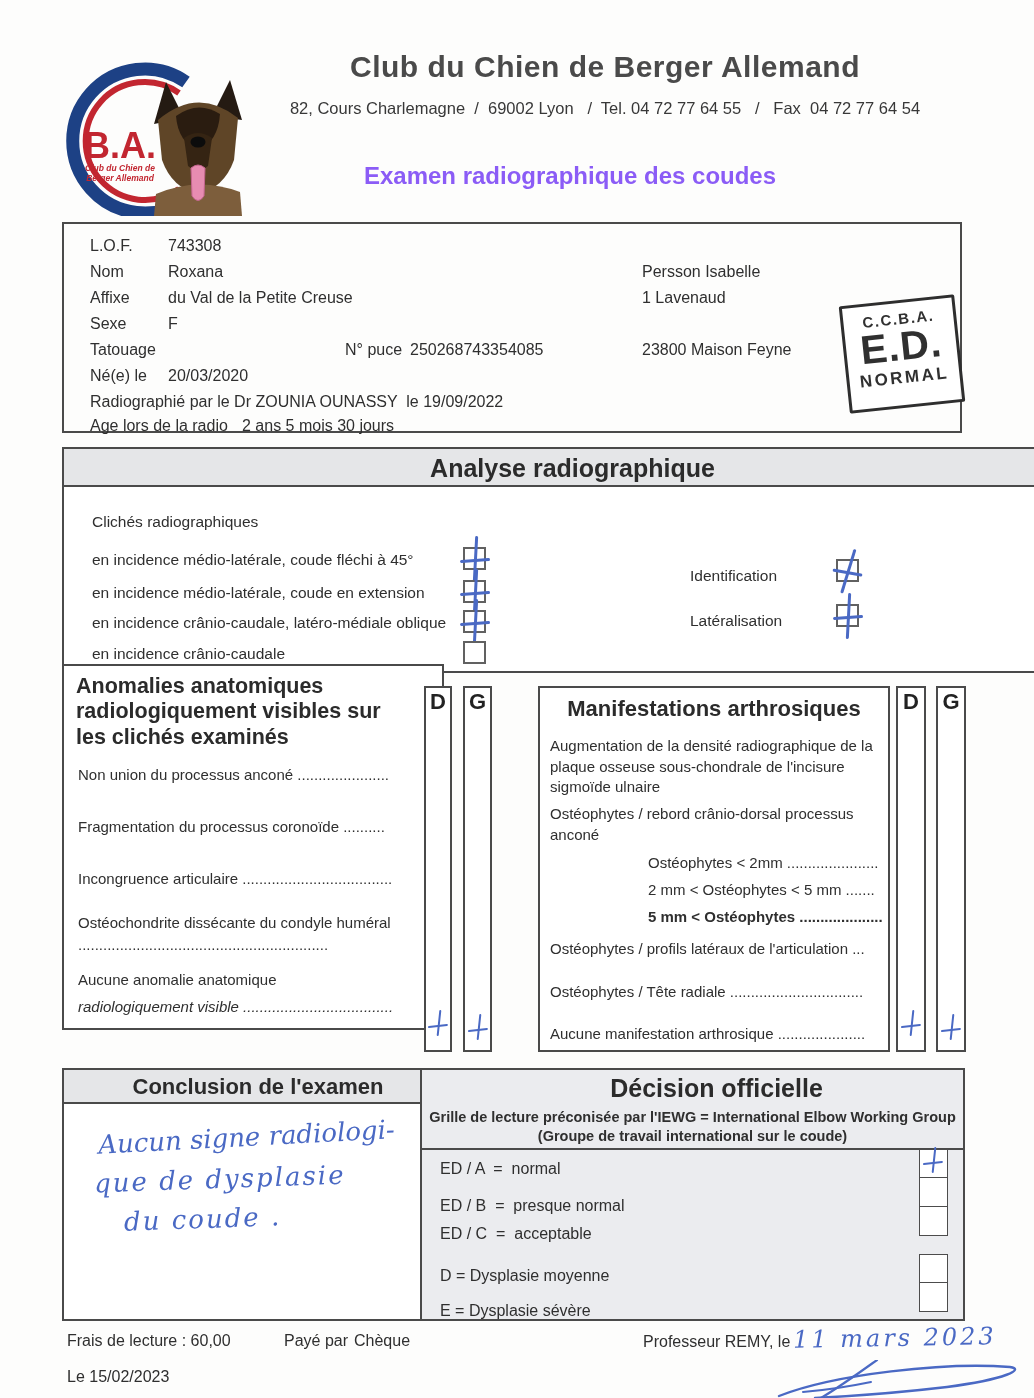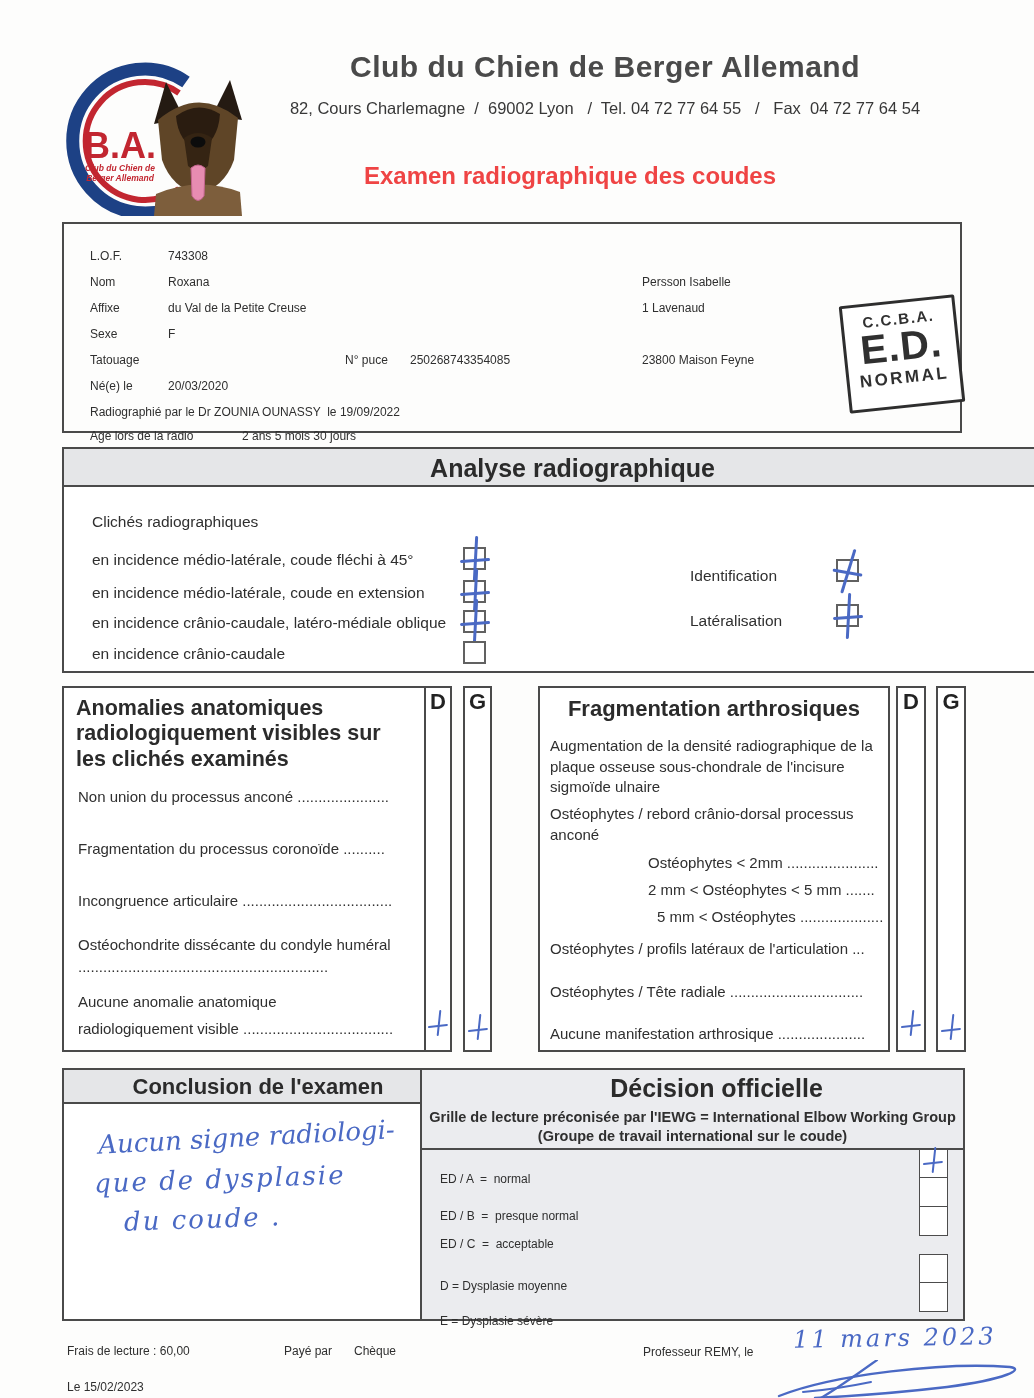--- a/index.html
+++ b/index.html
@@ -10,27 +10,27 @@
     font-family:"Liberation Sans", sans-serif; color:#2f2f2f;
   }
   .abs { position:absolute; }
   .nowrap { white-space:nowrap; }
   .pre { white-space:pre; }
   .center { text-align:center; }
 
   
   .club-name { font-size:30px; font-weight:bold; color:#4a4a4a; letter-spacing:.5px; }
   .address   { font-size:16.5px; color:#383838; }
-  .form-title{ font-size:24px; font-weight:bold; color:#ef4444; }
+  .form-title{ font-size:24px; font-weight:bold; color:#8b5cf6; }
 
   
   .frame  { border:2px solid #4a4a4a; background:#fff; }
   .bar    { background:#e5e6e8; border-bottom:2px solid #4a4a4a; text-align:center; font-weight:bold; color:#2b2b2b; }
 
-  .lbl    { font-size:12px;margin-top:12px; }
+  .lbl    { font-size:16px; }
   .small  { font-size:15px; }
   .s155   { font-size:15.5px; }
 
   
   .stamp { border:3px solid #2e2e2e; border-radius:2px; background:rgba(255,255,255,.92);
            transform:rotate(-6deg); text-align:center; color:#303030; }
   .stamp .l1 { font-size:15px; font-weight:bold; letter-spacing:1.5px; margin-top:7px; }
   .stamp .l2 { font-size:40px; font-weight:bold; line-height:.95; letter-spacing:1px; }
   .stamp .l3 { font-size:17px; font-weight:bold; letter-spacing:2.5px; margin-top:3px; }
 
@@ -149,45 +149,45 @@
     <span class="cb" style="left:772px;top:110px;">
         <i class="pen-cross rot"></i>
       </span>
 
     <span class="abs s155" style="left:626px;top:163px;">Latéralisation</span>
     <span class="cb" style="left:772px;top:155px;">
         <i class="pen-cross"></i>
       </span>
   </div>
 
-  <div class="abs frame" style="left:62px;top:686px;width:382px;height:366px;">
+  <div class="abs frame" style="left:62px;top:664px;width:382px;height:366px;">
     <div class="abs" style="left:12px;top:8px;width:334px;font-size:21.5px;font-weight:bold;line-height:1.18;color:#2b2b2b;">Anomalies anatomiques radiologiquement visibles sur les clichés examinés</div>
     <span class="abs small nowrap" style="left:14px;top:100px;">Non union du processus anconé ......................</span>
     <span class="abs small nowrap" style="left:14px;top:152px;">Fragmentation du processus coronoïde ..........</span>
     <span class="abs small nowrap" style="left:14px;top:204px;">Incongruence articulaire ....................................</span>
     <div class="abs small" style="left:14px;top:246px;width:332px;line-height:1.45;">Ostéochondrite dissécante du condyle huméral ............................................................</div>
     <span class="abs small nowrap" style="left:14px;top:305px;">Aucune anomalie anatomique</span>
-    <span class="abs small nowrap" style="left:14px;top:332px;">radiologiquement visible ....................................</span>
+    <span class="abs small nowrap" style="left:14px;top:332px;font-style:italic;">radiologiquement visible ....................................</span>
   </div>
   <div class="abs col-dg" style="left:424px;top:686px;width:28px;height:366px;">
     <div class="letter">D</div>
     <span class="pen-plus" style="left:1px;top:322px;"></span>
   </div>
   <div class="abs col-dg" style="left:463px;top:686px;width:29px;height:366px;">
     <div class="letter">G</div>
     <span class="pen-plus" style="left:2px;top:326px;"></span>
   </div>
 
   <div class="abs frame" style="left:538px;top:686px;width:352px;height:366px;">
-    <div class="abs center" style="left:0;top:8px;width:100%;font-size:22px;font-weight:bold;color:#2b2b2b;">Fragmentation arthrosiques</div>
+    <div class="abs center" style="left:0;top:8px;width:100%;font-size:22px;font-weight:bold;color:#2b2b2b;">Manifestations arthrosiques</div>
     <div class="abs small" style="left:10px;top:48px;width:336px;line-height:1.38;">Augmentation de la densité radiographique de la plaque osseuse sous-chondrale de l'incisure sigmoïde ulnaire</div>
     <div class="abs small" style="left:10px;top:116px;width:336px;line-height:1.38;">Ostéophytes / rebord crânio-dorsal processus anconé</div>
     <span class="abs small nowrap" style="left:108px;top:166px;">Ostéophytes &lt; 2mm ......................</span>
     <span class="abs small nowrap" style="left:108px;top:193px;">2 mm &lt; Ostéophytes &lt; 5 mm .......</span>
-    <span class="abs small nowrap" style="left:117px;top:220px;">5 mm &lt; Ostéophytes ....................</span>
+    <span class="abs small nowrap" style="left:108px;top:220px;font-weight:bold;">5 mm &lt; Ostéophytes ....................</span>
     <span class="abs small nowrap" style="left:10px;top:252px;">Ostéophytes / profils latéraux de l'articulation ...</span>
     <span class="abs small nowrap" style="left:10px;top:295px;">Ostéophytes / Tête radiale ................................</span>
     <span class="abs small nowrap" style="left:10px;top:337px;">Aucune manifestation arthrosique .....................</span>
   </div>
   <div class="abs col-dg" style="left:896px;top:686px;width:30px;height:366px;">
     <div class="letter">D</div>
     <span class="pen-plus" style="left:2px;top:322px;"></span>
   </div>
   <div class="abs col-dg" style="left:936px;top:686px;width:30px;height:366px;">
     <div class="letter">G</div>

